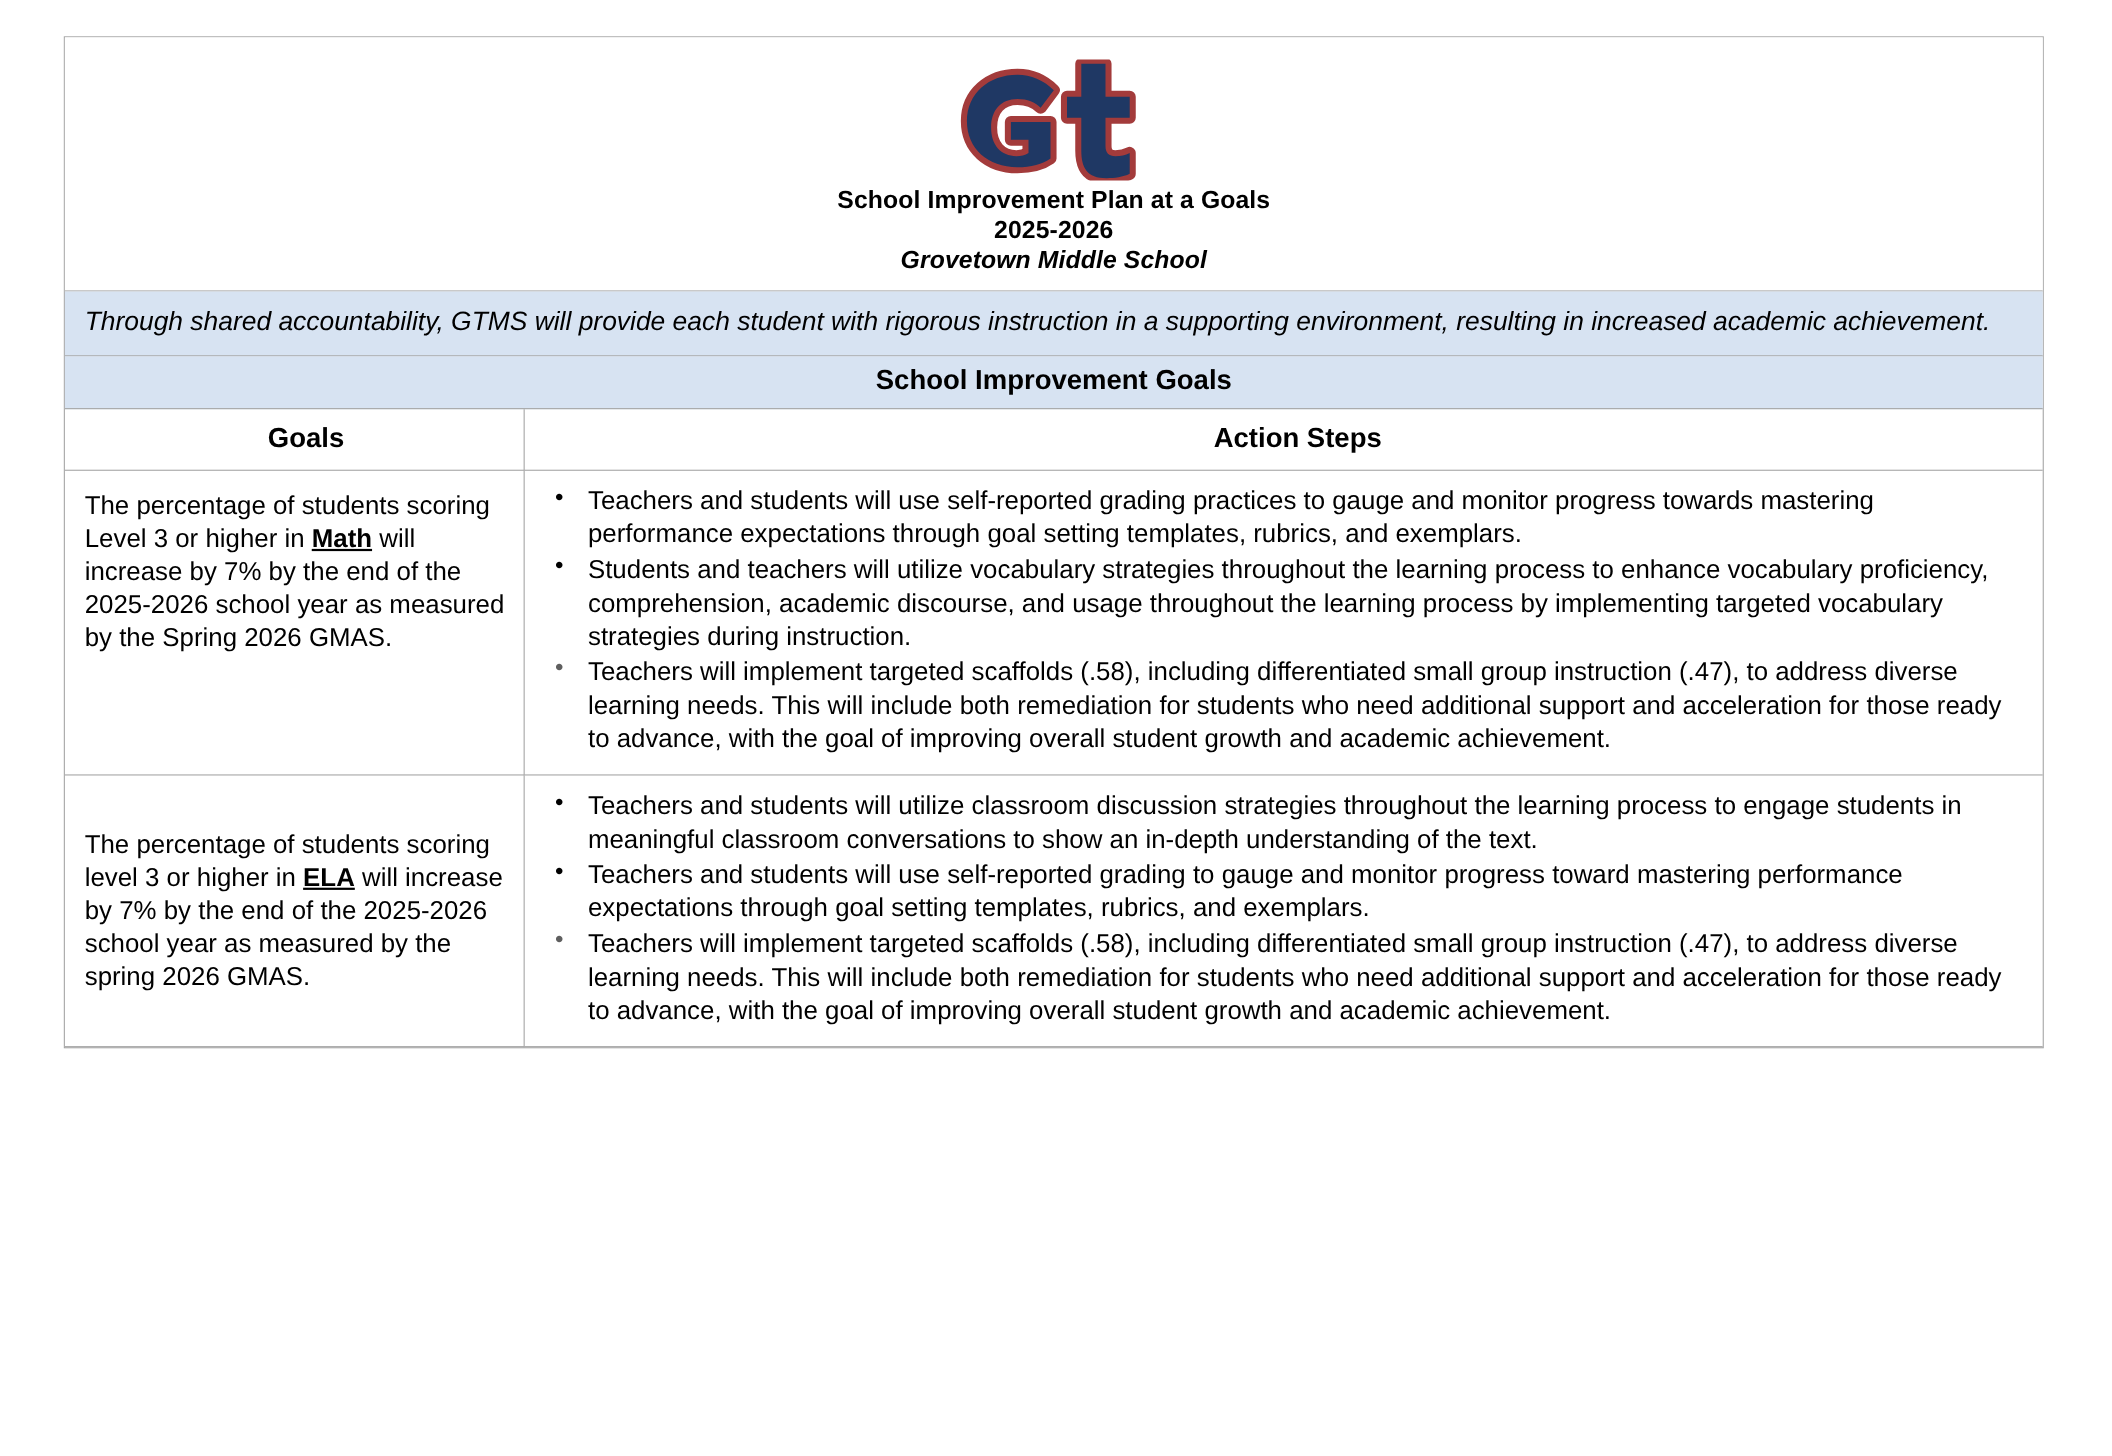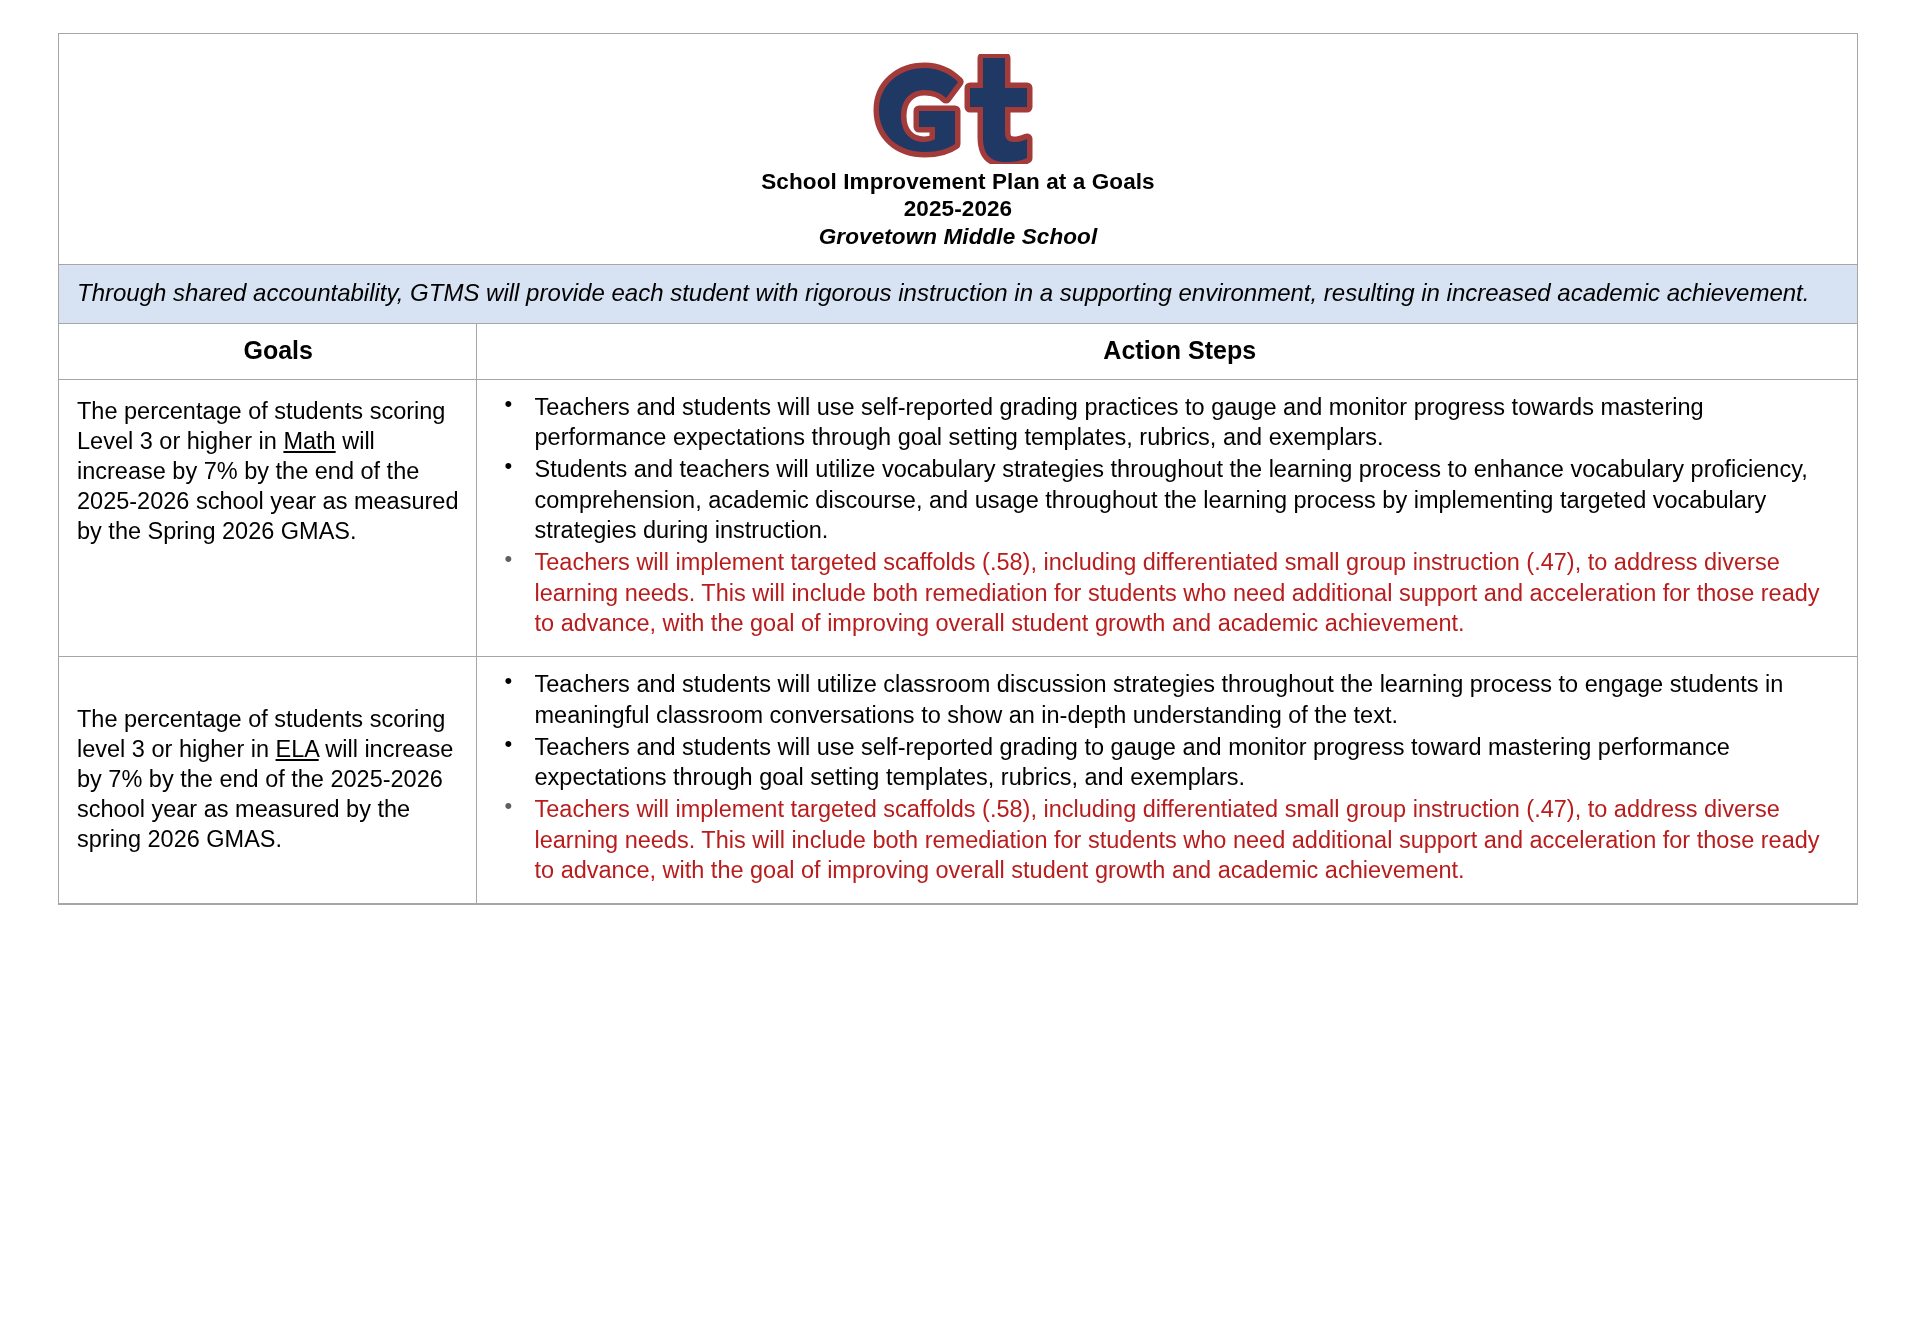--- a/index.html
+++ b/index.html
@@ -104,21 +104,21 @@
   th.hdr.action { padding-left: 26px; }
   td.goal-cell {
     font-size: 23.5px;
     line-height: 1.28;
     padding: 16px 14px 18px 18px;
   }
   td.goal-cell.v-center {
     vertical-align: middle;
   }
   td.goal-cell u {
-    font-weight: normal;
+    font-weight: bold;
     text-decoration: underline;
   }
   td.steps-cell {
     padding: 12px 28px 16px 12px;
   }
   ul.steps {
     margin: 0;
     padding: 0 0 0 42px;
     list-style: none;
   }
@@ -132,21 +132,21 @@
   ul.steps li:before {
     content: "\2022";
     position: absolute;
     left: -26px;
     top: -2px;
     font-size: 22px;
     line-height: 1.29;
     color: #000;
   }
   ul.steps li.muted {
-    color: #b91c1c;
+    color: #000000;
   }
   ul.steps li.muted:before {
     color: #5f5f5f;
   }
 </style>
 </head>
 <body>
 
 <div class="page">
   <div class="doc">
@@ -167,20 +167,21 @@
         </div>
       </div>
       <div class="title-line">School Improvement Plan at a Goals</div>
       <div class="title-line">2025-2026</div>
       <div class="title-line italic">Grovetown Middle School</div>
     </div>
 
     <div class="statement">Through shared accountability, GTMS will provide each student with rigorous instruction in a supporting environment, resulting in increased academic achievement.</div>
 
 
+    <div class="goals-banner">School Improvement Goals</div>
 
     <table class="main">
       <colgroup>
           <col class="c1">
           <col>
         </colgroup>
       <thead>
         <tr>
           <th class="hdr goal-hdr">Goals</th>
           <th class="hdr action">Action Steps</th>

